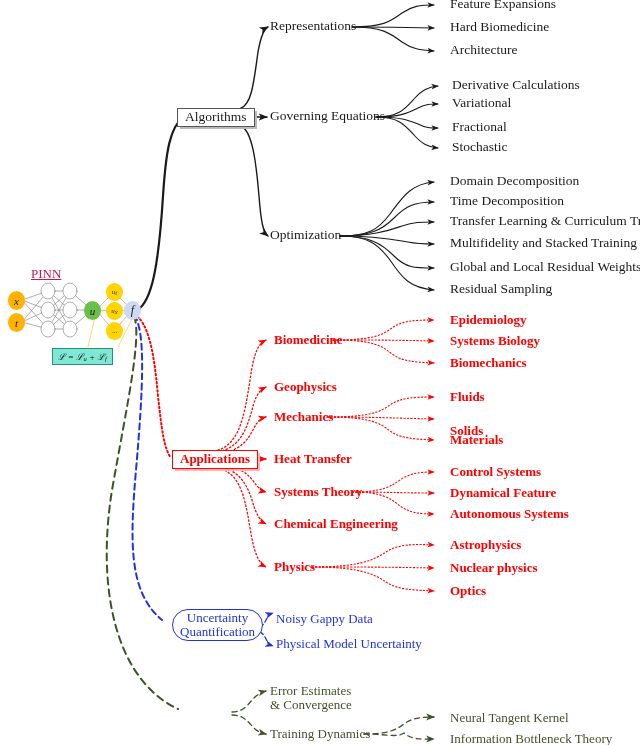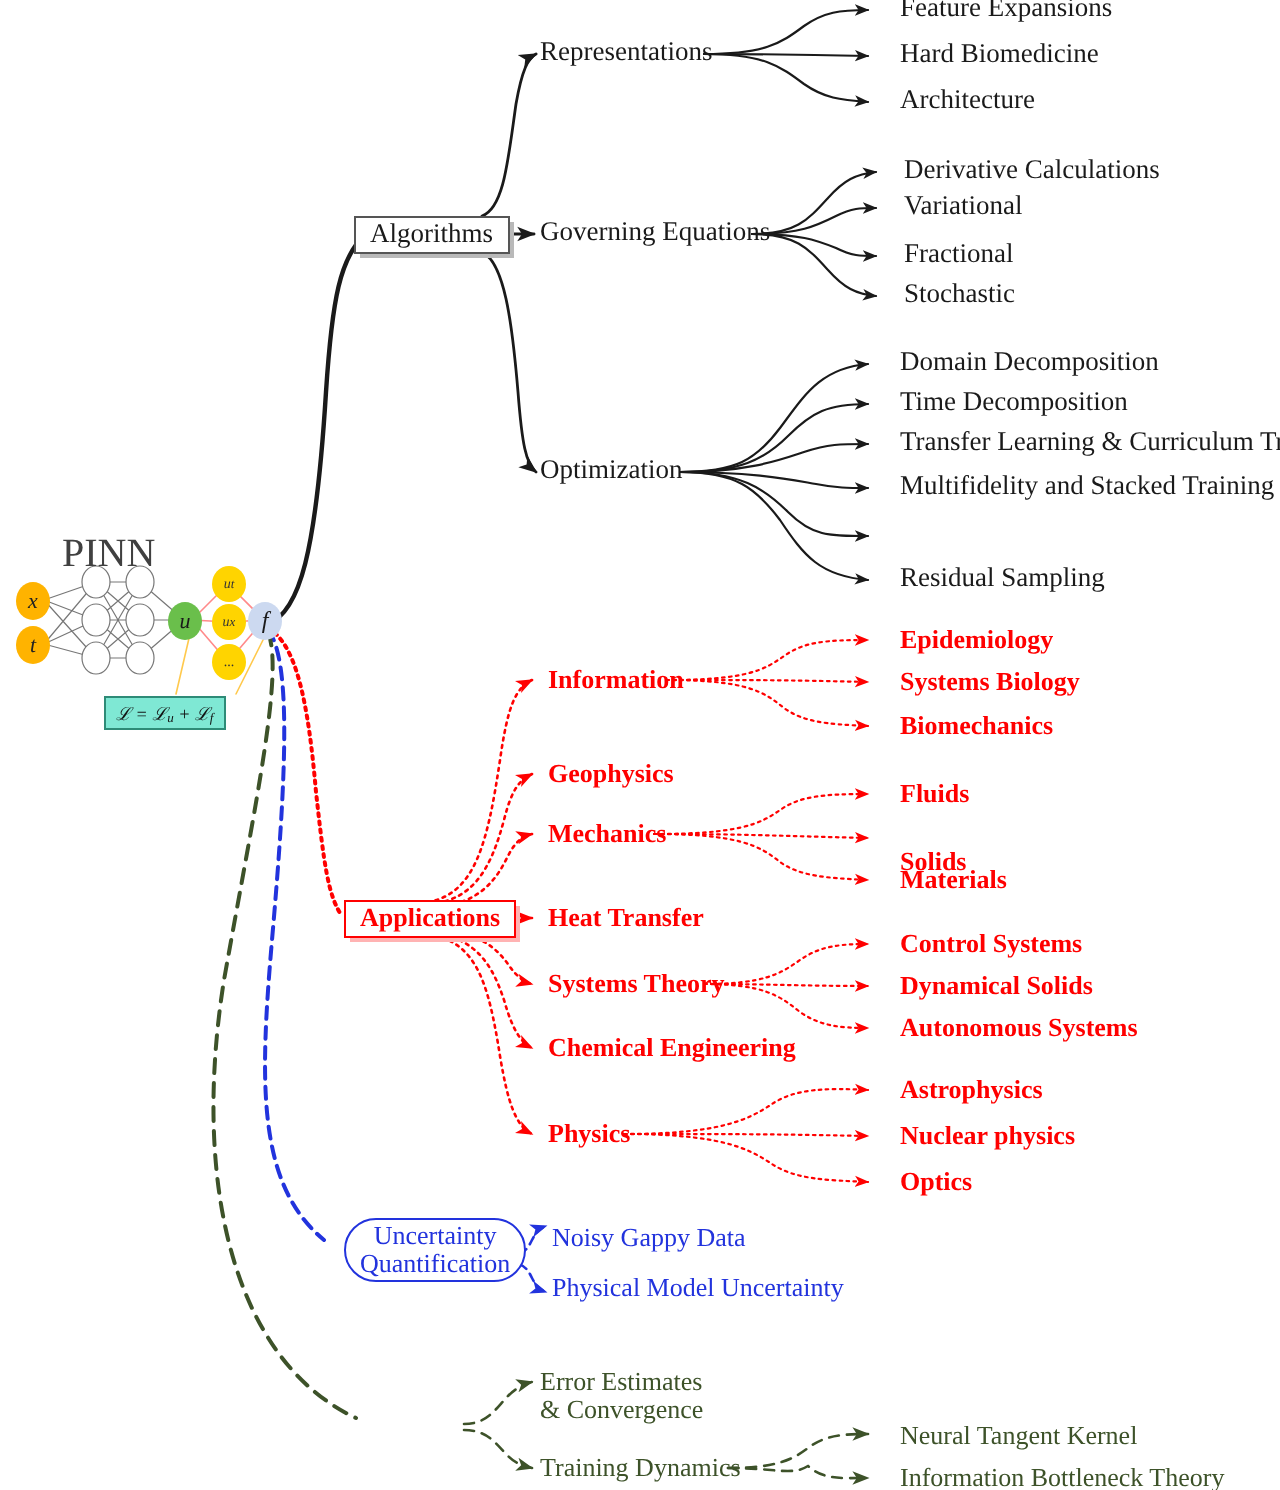--- a/index.html
+++ b/index.html
@@ -9,21 +9,21 @@
   .node{position:absolute;white-space:nowrap;line-height:1.05;}
   .blk{color:#1a1a1a;font-size:13.5px;}
   .red{color:#ff0000;font-size:13px;font-weight:bold;}
   .blue{color:#2233dd;font-size:13px;border-radius:16px;}
   .grn{color:#3d5229;font-size:13px;}
   .boxed{border:1px solid #555;padding:1px 7px 2px 7px;
          box-shadow:2.5px 2.5px 0 -0.5px #b9b9b9;background:#fff;text-align:right;}
   .boxed.red{border-color:#ff0000;box-shadow:2.5px 2.5px 0 -0.5px #ffb3b3;}
   .boxed.blue{border-color:#2233dd;box-shadow:none;text-align:center;}
   .boxed.grn{border-color:#3d5229;box-shadow:2.5px 2.5px 0 -0.5px #c2cbb8;}
-  #pinn-title{position:absolute;left:31px;top:266px;font-size:20px;color:#404040;}
+  #pinn-title{position:absolute;left:31px;top:266px;font-size:13px;color:#be185d;text-decoration:underline;}
   #lossbox{position:absolute;left:52px;top:348px;background:#7fe8d4;
            border:1px solid #2e8b77;padding:1px 5px;font-size:9px;
            font-style:italic;color:#111;}
   .sub{font-size:6.5px;vertical-align:-1px;font-style:italic;}
 </style>
 </head>
 <body>
 
 <div id="page">
 
@@ -196,41 +196,42 @@
 
   <div class="node blk" style="left:452px;top:78px;">Derivative Calculations</div>
   <div class="node blk" style="left:452px;top:96px;">Variational</div>
   <div class="node blk" style="left:452px;top:120px;">Fractional</div>
   <div class="node blk" style="left:452px;top:140px;">Stochastic</div>
 
   <div class="node blk" style="left:450px;top:174px;">Domain Decomposition</div>
   <div class="node blk" style="left:450px;top:194px;">Time Decomposition</div>
   <div class="node blk" style="left:450px;top:214px;">Transfer Learning &amp; Curriculum Training</div>
   <div class="node blk" style="left:450px;top:236px;">Multifidelity and Stacked Training</div>
+  <div class="node blk" style="left:450px;top:260px;">Global and Local Residual Weights</div>
   <div class="node blk" style="left:450px;top:282px;">Residual Sampling</div>
 
   <div class="node red boxed" style="left:172px;top:450px;">Applications</div>
-  <div class="node red" style="left:274px;top:333px;">Information</div>
+  <div class="node red" style="left:274px;top:333px;">Biomedicine</div>
   <div class="node red" style="left:274px;top:380px;">Geophysics</div>
   <div class="node red" style="left:274px;top:410px;">Mechanics</div>
   <div class="node red" style="left:274px;top:452px;">Heat Transfer</div>
   <div class="node red" style="left:274px;top:485px;">Systems Theory</div>
   <div class="node red" style="left:274px;top:517px;">Chemical Engineering</div>
   <div class="node red" style="left:274px;top:560px;">Physics</div>
 
   <div class="node red" style="left:450px;top:313px;">Epidemiology</div>
   <div class="node red" style="left:450px;top:334px;">Systems Biology</div>
   <div class="node red" style="left:450px;top:356px;">Biomechanics</div>
 
   <div class="node red" style="left:450px;top:390px;">Fluids</div>
   <div class="node red" style="left:450px;top:412px;margin-top:12px;">Solids</div>
   <div class="node red" style="left:450px;top:433px;">Materials</div>
 
   <div class="node red" style="left:450px;top:465px;">Control Systems</div>
-  <div class="node red" style="left:450px;top:486px;">Dynamical Solids</div>
+  <div class="node red" style="left:450px;top:486px;">Dynamical Feature</div>
   <div class="node red" style="left:450px;top:507px;">Autonomous Systems</div>
 
   <div class="node red" style="left:450px;top:538px;">Astrophysics</div>
   <div class="node red" style="left:450px;top:561px;">Nuclear physics</div>
   <div class="node red" style="left:450px;top:584px;">Optics</div>
 
   <div class="node blue boxed" style="left:172px;top:609px;">
     <div>Uncertainty</div>
     <div>Quantification</div>
   </div>

